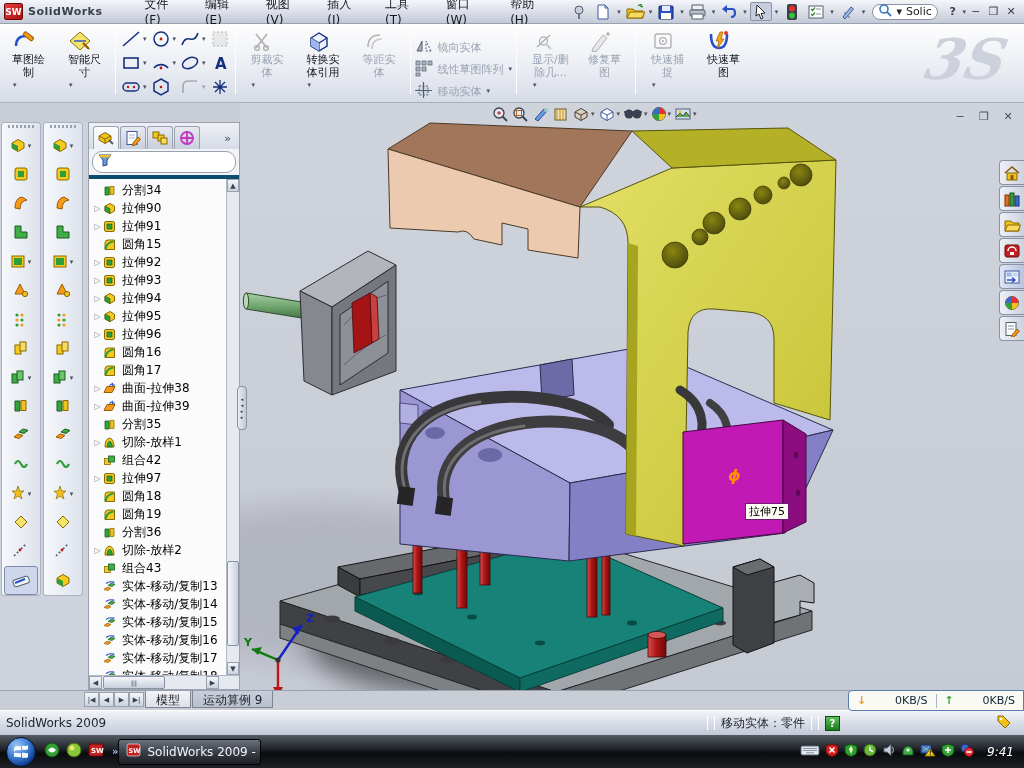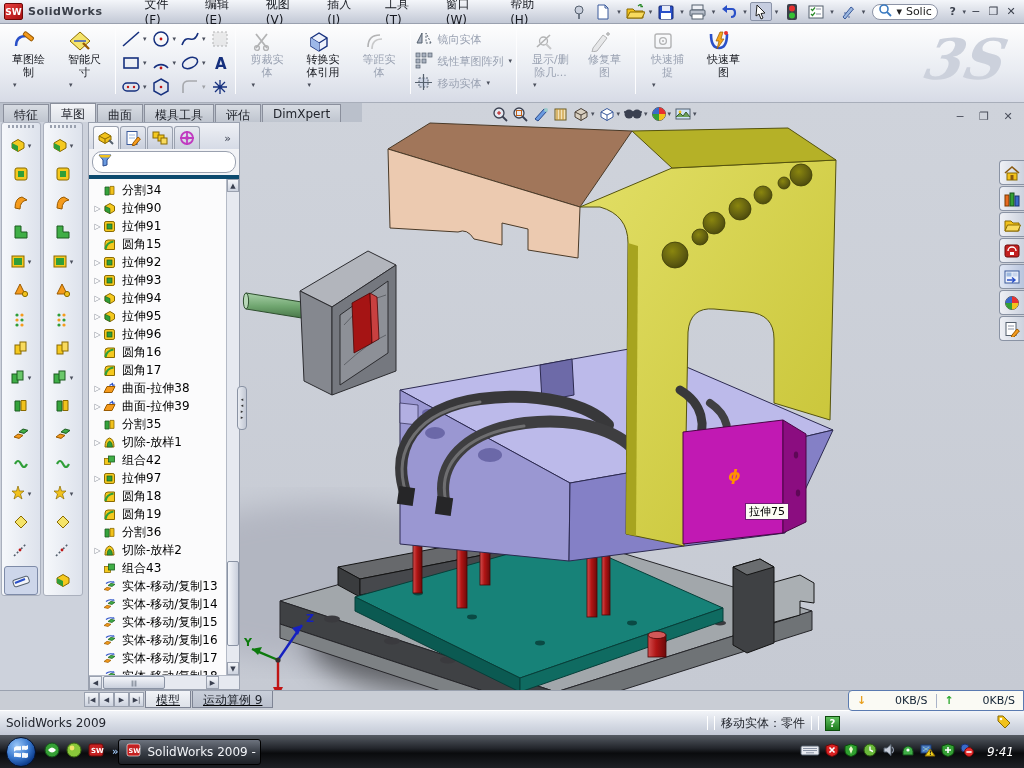--- a/index.html
+++ b/index.html
@@ -36,21 +36,21 @@
   .cm-btn { display:flex; flex-direction:column; align-items:flex-start; padding-top:5px;
     min-width:44px; height:76px;margin-left:12px; }
   .cm-btn .ic { height:24px; display:flex; align-items:center; justify-content:center; }
   .cm-lbl { font-size:11px; line-height:13px; text-align:center; color:#16181f; }
   .cm-btn .dd { margin-top:2px; }
   .cm-btn.off .cm-lbl { color:#9aa2b2; }
   .cm-btn.off .ic, .cm-cell.off { filter:grayscale(1) opacity(.45); }
   .cm-sep { width:1px; height:66px; background:#b4bac6; border-right:1px solid #fdfdfe; margin:4px 3px 0; }
   .cm-grid { display:grid; grid-template-columns:repeat(4,auto); padding-top:3px; }
   .cm-cell { height:24px; display:flex; align-items:center; padding:0 1px; }
-  .cm-stack { display:flex; flex-direction:column; padding-top:4px; }
+  .cm-stack { display:flex; flex-direction:column; padding-top:4px;margin-top:8px; }
   .cm-row { display:flex; align-items:center; height:22px; gap:4px; }
   .cm-row .cm-lbl { text-align:left; color:#9aa2b2; }
   #ds-mark { position:absolute; right:18px; top:26px; font-size:56px; font-style:italic;
     font-family:"DejaVu Serif","Liberation Serif",serif; color:#ccd1dc; font-weight:bold;
     transform:skewX(-12deg); }
 
   
   #tabs-row { position:absolute; left:0; top:103px; width:362px; height:19px;
     background:#bac0cb; display:flex; align-items:flex-end; padding-left:3px; z-index:30; }
   .rtab { padding:2px 10px 1px; font-size:12px; color:#22252d; border:1px solid #8a8f9c;
@@ -510,28 +510,20 @@
           </svg>
         </div>
         <div class="cm-lbl">
           <div>快速草</div>
           <div>图</div>
         </div>
       </div>
     </div>
   <div id="ds-mark">3S</div>
 
-  <div id="tabs-row">
-      <div class="rtab">特征</div>
-      <div class="rtab active">草图</div>
-      <div class="rtab">曲面</div>
-      <div class="rtab">模具工具</div>
-      <div class="rtab">评估</div>
-      <div class="rtab">DimXpert</div>
-    </div>
 
   <div id="viewport">
     <svg width="784" height="587" viewBox="0 0 784 587" xmlns="http://www.w3.org/2000/svg">
       <defs>
         <linearGradient id="bgG" x1="0" y1="0" x2="0" y2="1">
           <stop offset="0" stop-color="#cfd3db"></stop>
             <stop offset="1" stop-color="#c6cad3"></stop>
         </linearGradient>
         <linearGradient id="pinG" x1="0" y1="0" x2="1" y2="0">
           <stop offset="0" stop-color="#d25050"></stop>
@@ -1409,21 +1401,21 @@
       <span class="arr-up">↑</span>
       <span>0KB/S</span>
     </div>
   </div>
 
   <div id="modeltabs">
     <div class="sb-btn mnav">|◀</div>
     <div class="sb-btn mnav">◀</div>
     <div class="sb-btn mnav">▶</div>
     <div class="sb-btn mnav">▶|</div>
-    <span id="mtab-holder" style="display:flex;text-decoration:underline;">
+    <span id="mtab-holder" style="display:flex;">
         <div class="mtab active">模型</div>
         <div class="mtab">运动算例 9</div>
       </span>
   </div>
 
   <div id="statusbar">
     <span id="status-left">SolidWorks 2009</span>
     <div id="status-right">
       <div class="ssep"></div>
         <div class="ssep"></div>

